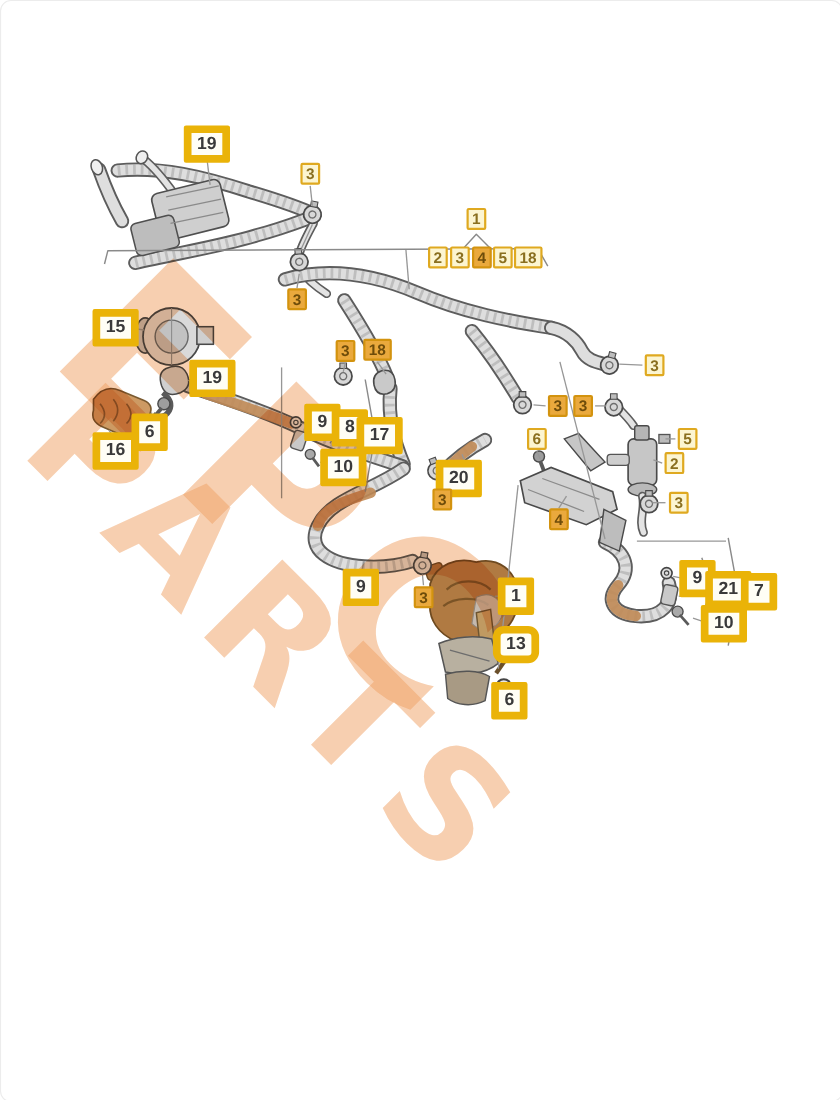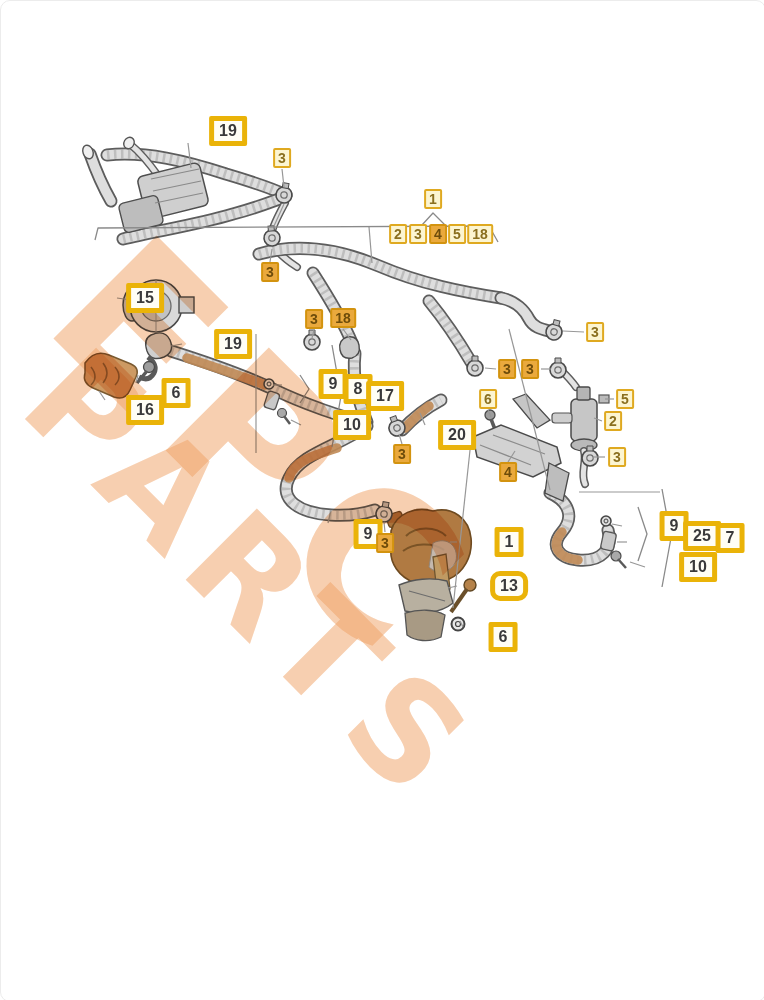--- a/index.html
+++ b/index.html
@@ -21,22 +21,22 @@
       pointer-events:none;mix-blend-mode:multiply;}
   .wm-line{position:absolute;font-family:"DejaVu Sans",sans-serif;font-weight:bold;
       color:#efa063;opacity:.5;line-height:.9;transform:rotate(45deg);
       transform-origin:0 0;white-space:nowrap;}
   #wm-line1{left:152px;top:212px;font-size:200px;letter-spacing:22px;}
   #wm-line2{left:92px;top:332px;font-size:138px;letter-spacing:16px;}
   
   #labels{position:absolute;left:0;top:0;width:764px;height:1000px;z-index:3;}
   .lbl{position:absolute;transform:translate(-50%,-50%);text-align:center;
        font-weight:bold;border-radius:2px;box-sizing:border-box;}
-  .lbl.plain{background:#fffef5;border:5px solid #eab308;color:#3a3a3a;
-       font-size:16px;padding:1px 5px;min-width:16px;margin-left:40px;}
+  .lbl.plain{background:#fffef5;border:7px solid #eab308;color:#3a3a3a;
+       font-size:16px;padding:1px 5px;min-width:16px;}
   .lbl.callout{background:#fcf5d1;border:2px solid #dfa920;color:#8a6f1f;
        font-size:14px;padding:0 3px;min-width:11px;}
   .lbl.callout-hl{background:#eaa93d;border:2px solid #d3930f;color:#6e4c0a;
        font-size:14px;padding:0 3px;min-width:11px;}
 </style>
 </head>
 <body>
 
 <div id="page">
 
@@ -306,20 +306,20 @@
       <div class="lbl callout" style="left: 612px; top: 420px;">2</div>
       <div class="lbl plain" style="left: 311px; top: 424px;">10</div>
       <div class="lbl plain" style="left: 416px; top: 434px;">20</div>
       <div class="lbl callout-hl" style="left: 401px; top: 453px;">3</div>
       <div class="lbl callout" style="left: 616px; top: 456px;">3</div>
       <div class="lbl callout-hl" style="left: 507px; top: 471px;">4</div>
       <div class="lbl plain" style="left: 327px; top: 533px;">9</div>
       <div class="lbl callout-hl" style="left: 384px; top: 542px;">3</div>
       <div class="lbl plain" style="left: 468px; top: 541px;">1</div>
       <div class="lbl plain" style="left: 633px; top: 525px;">9</div>
-      <div class="lbl plain" style="left: 661px; top: 535px;">25</div>
+      <div class="lbl plain" style="left: 661px; top: 535px;">21</div>
       <div class="lbl plain" style="left: 689px; top: 537px;">7</div>
       <div class="lbl plain" style="left: 657px; top: 566px;">10</div>
       <div class="lbl plain" style="left: 468px; top: 585px; border-radius: 10px;">13</div>
       <div class="lbl plain" style="left: 462px; top: 636px;">6</div>
     </div>
 
 </div>
 
 </body></html>

